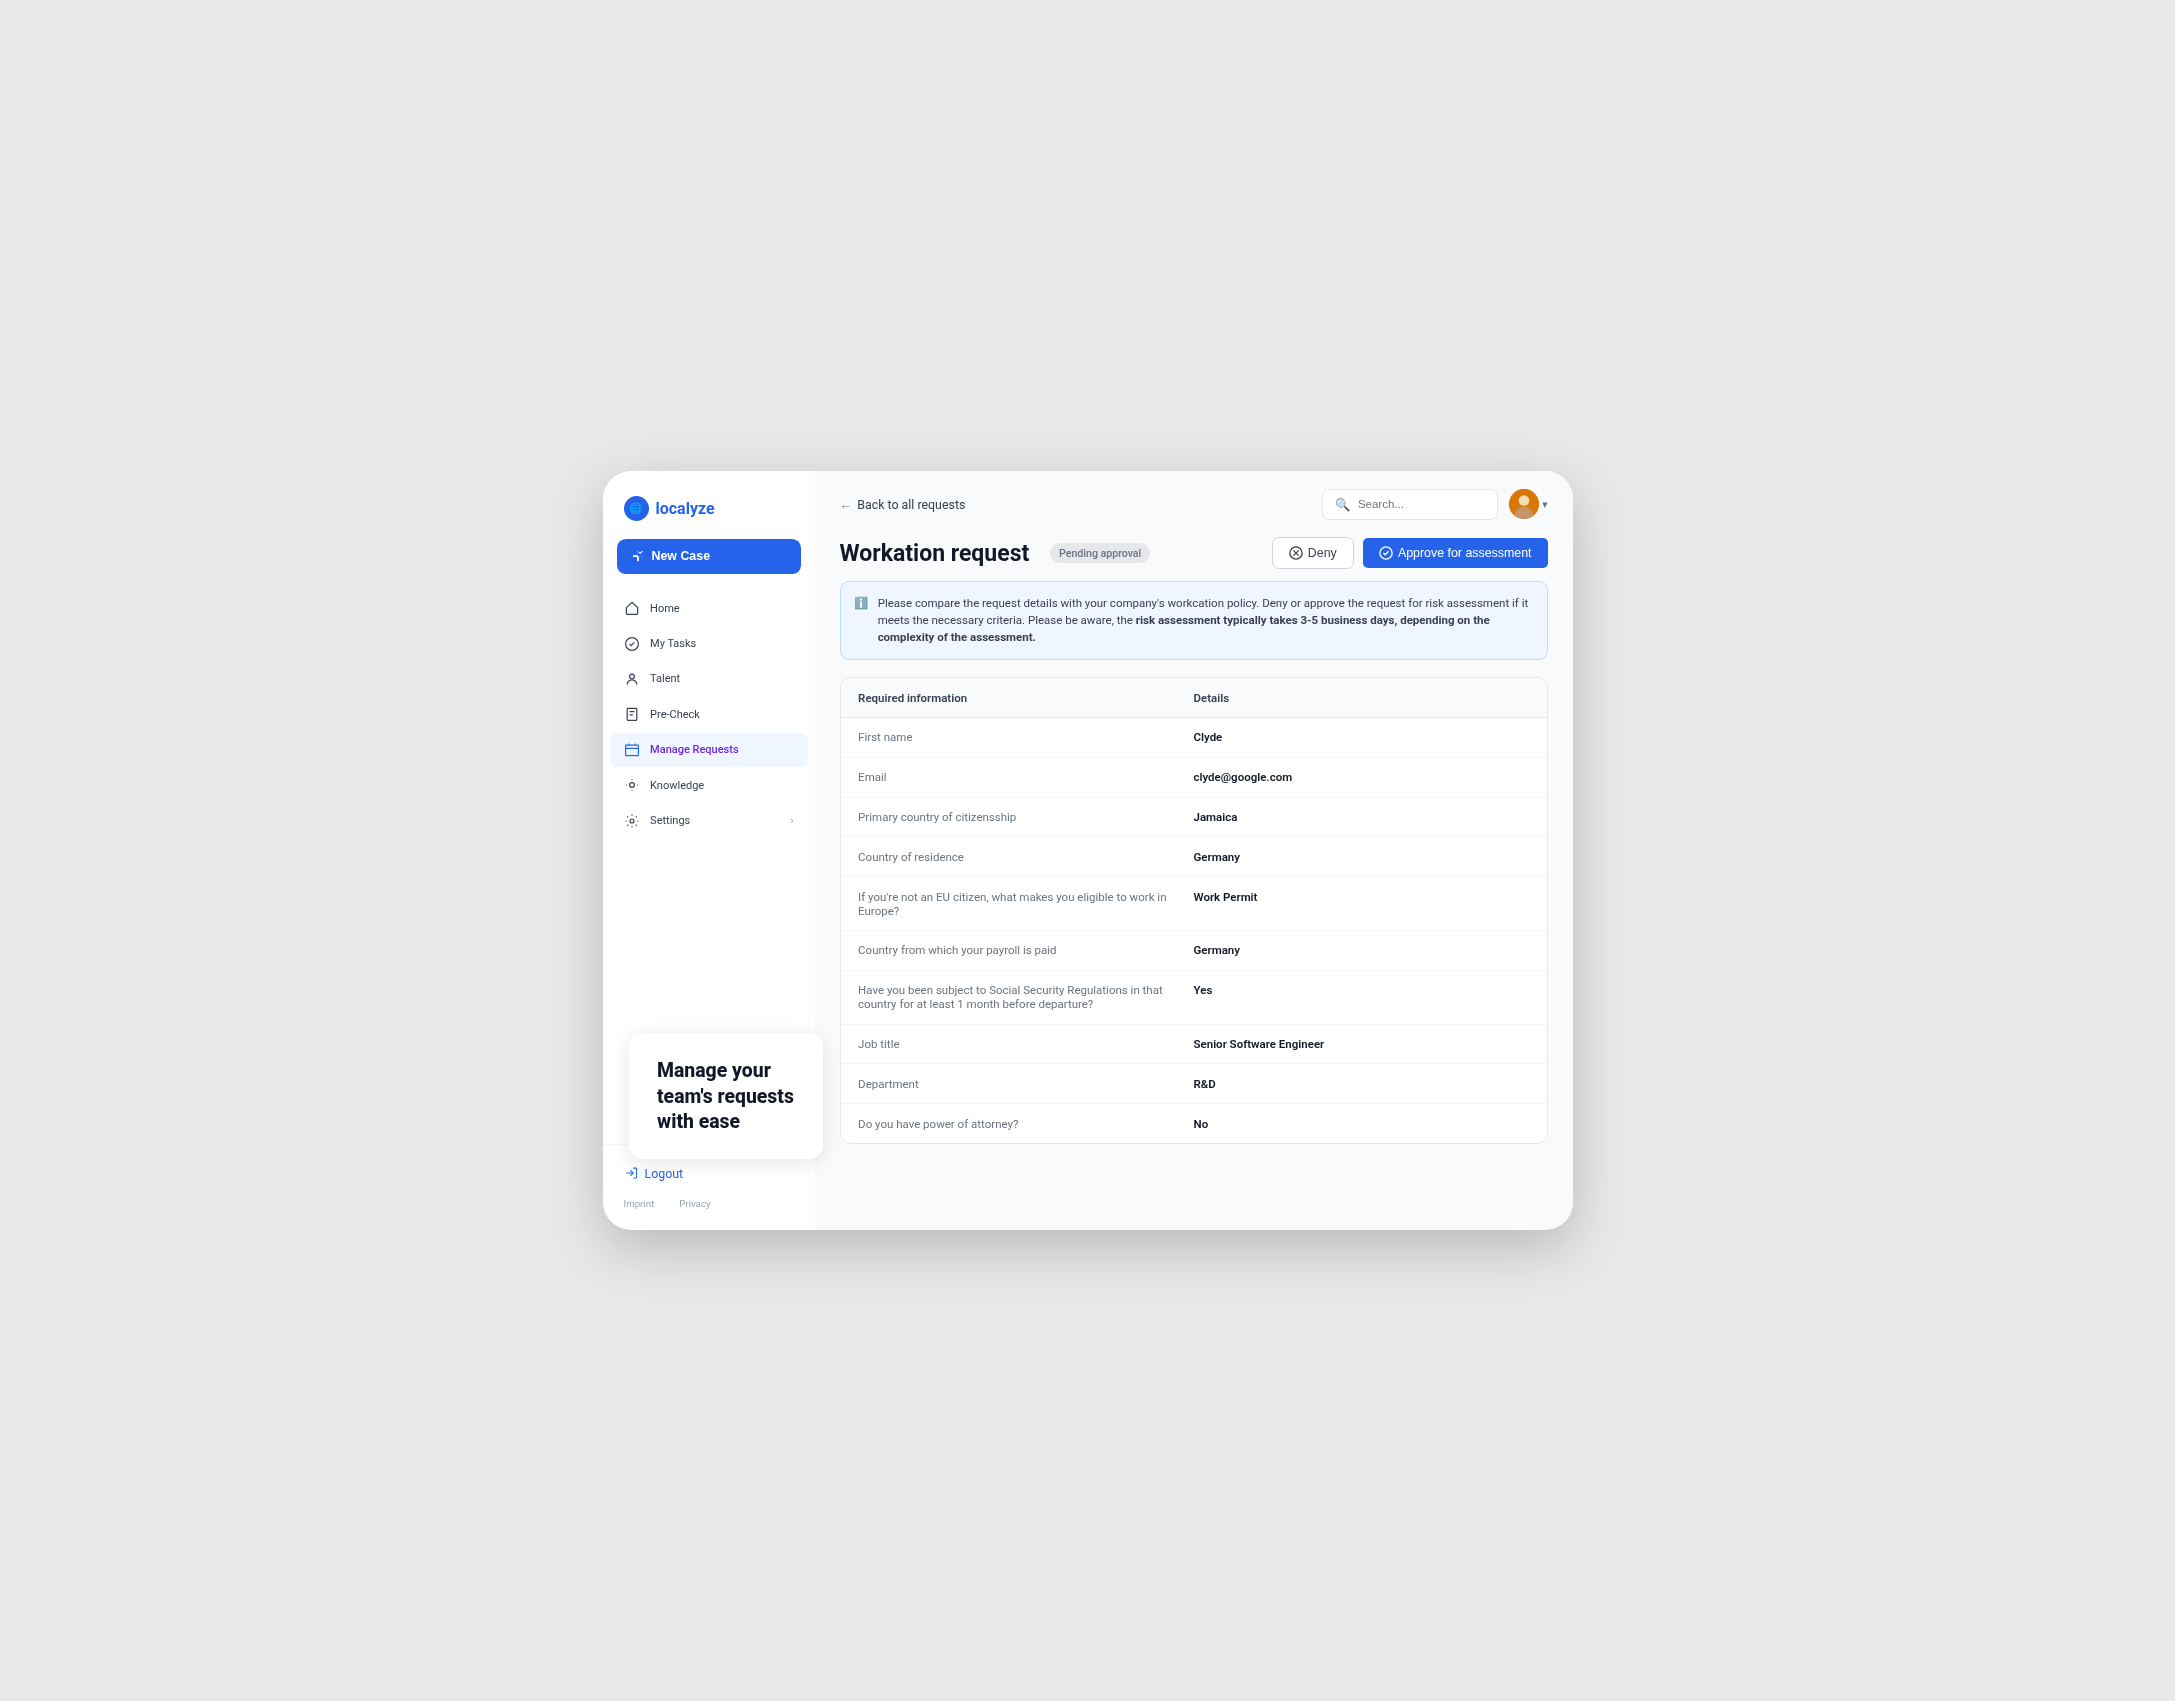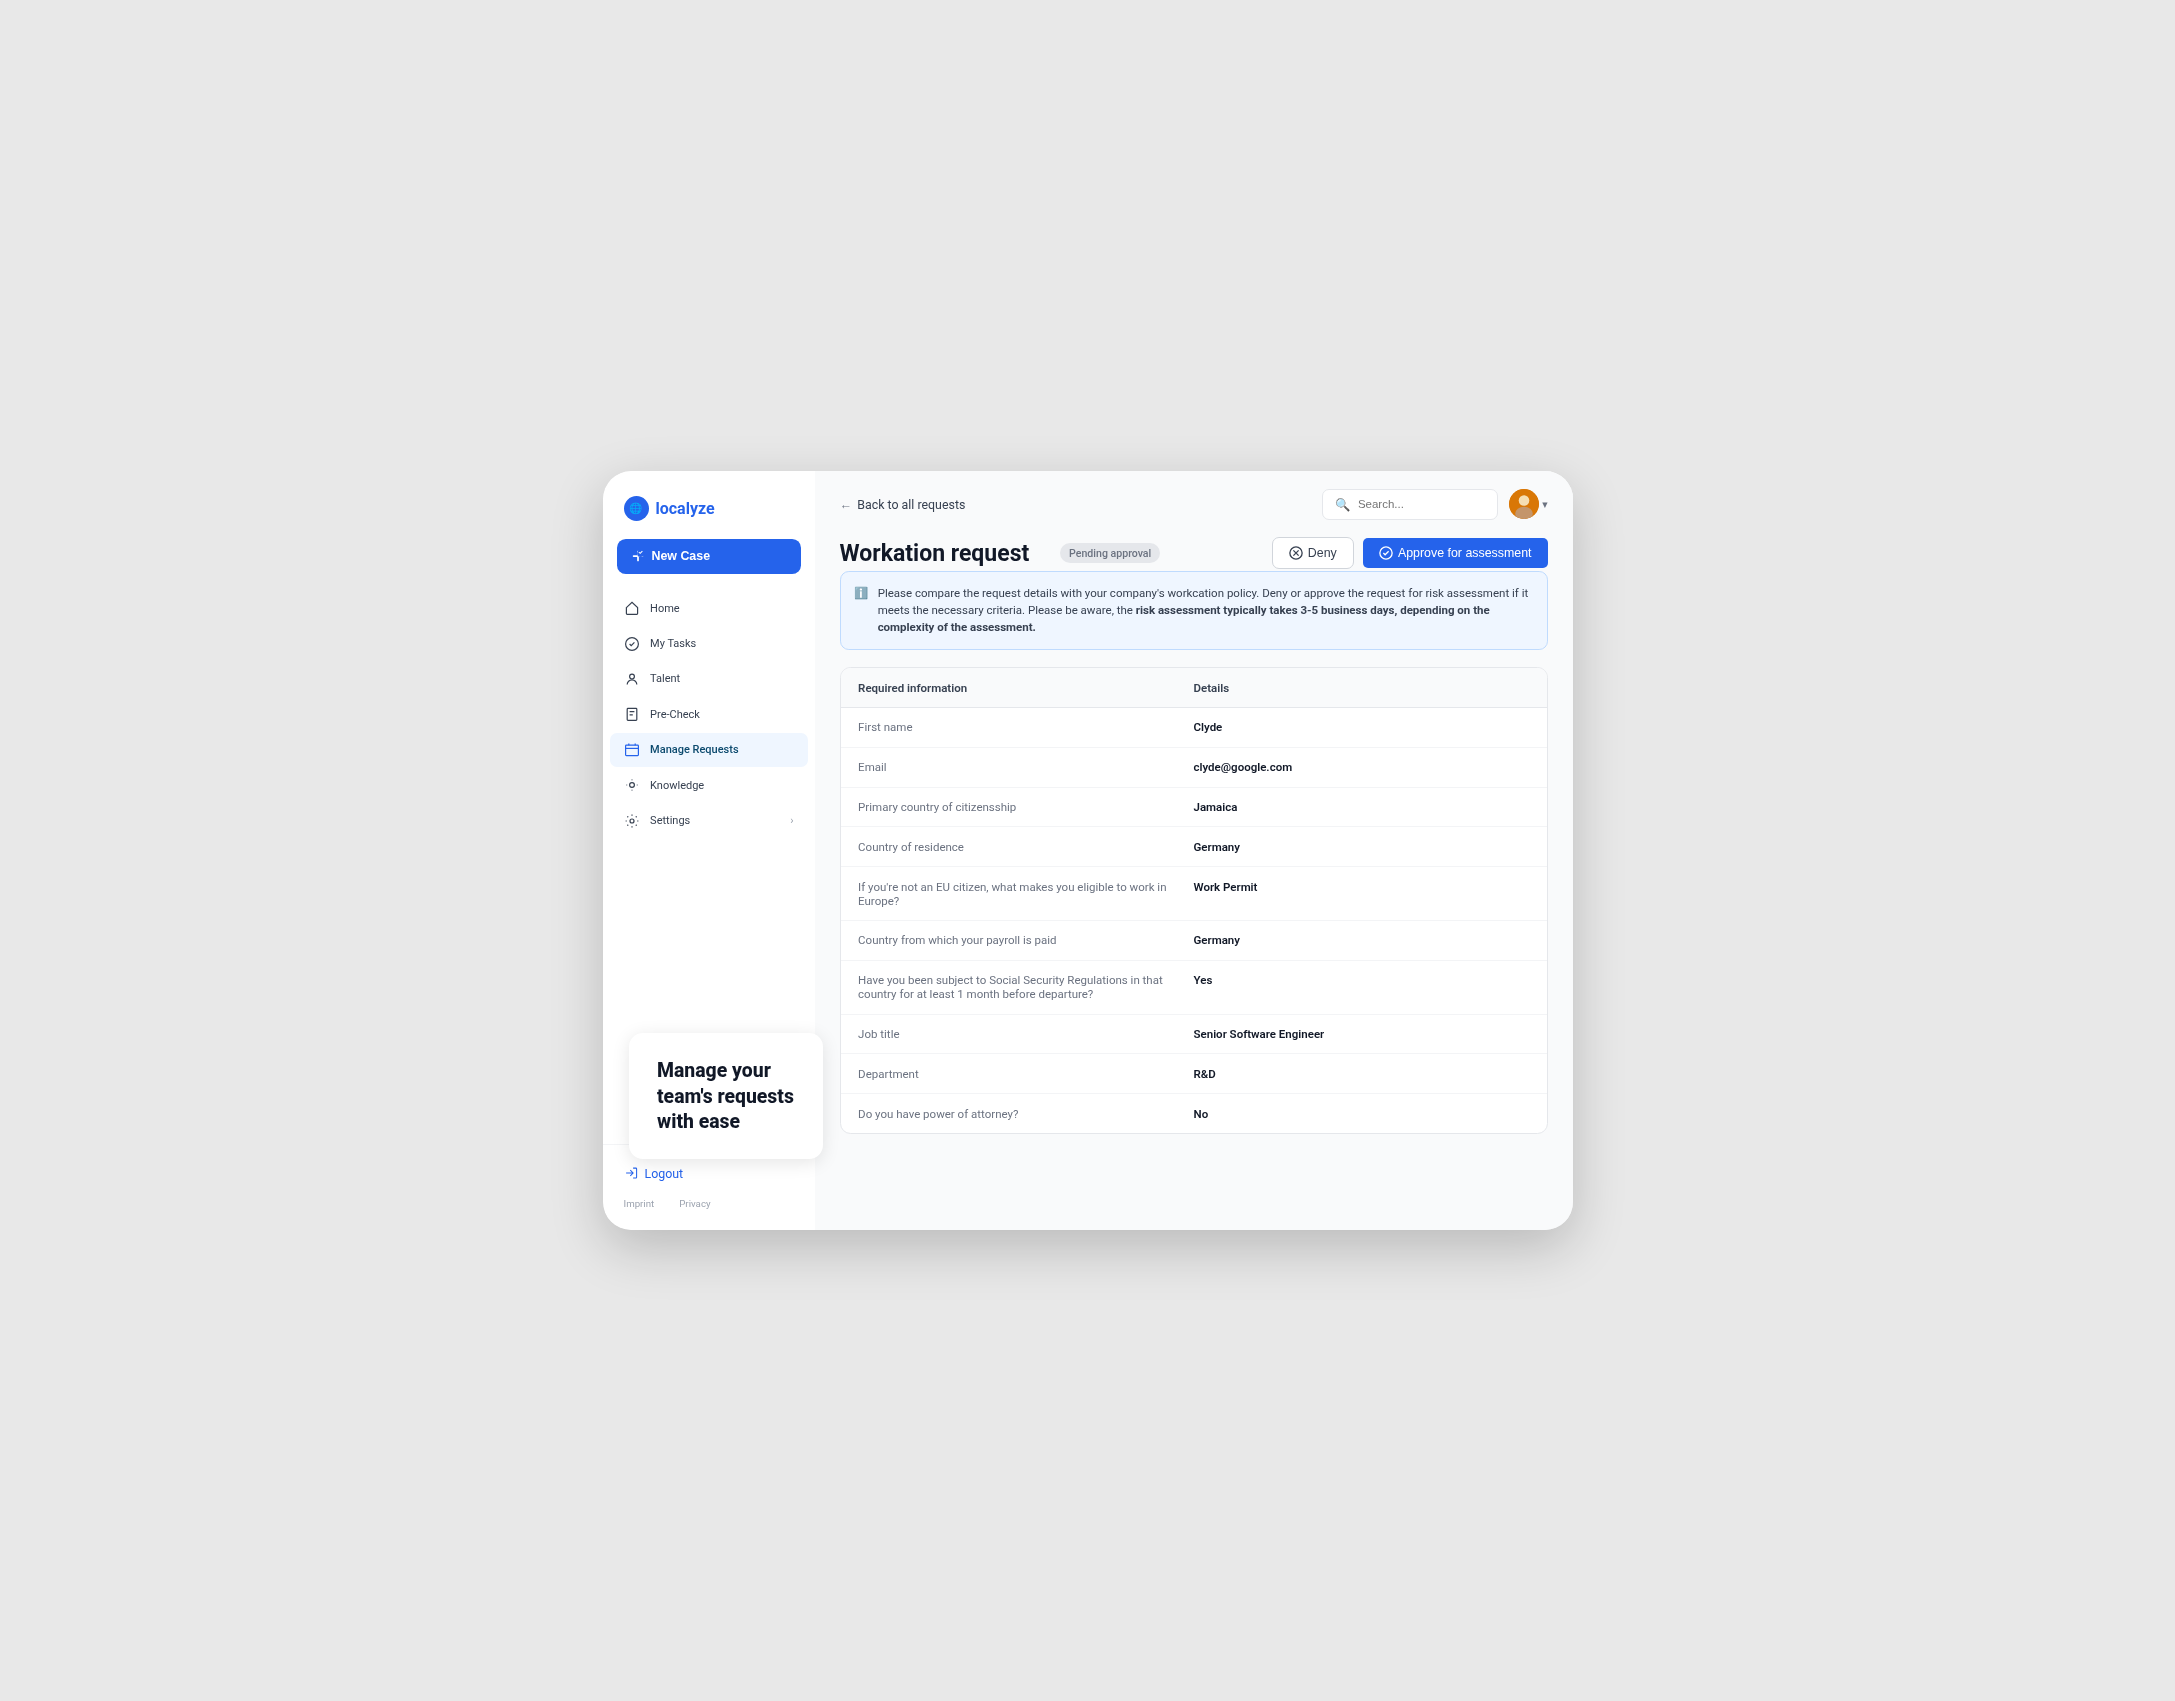--- a/index.html
+++ b/index.html
@@ -80,21 +80,21 @@
       padding: 8.8px 14px;
       border-radius: 7px;
       cursor: pointer;
       font-size: 11px;
       color: #374151;
       margin-bottom: 1.8px;
     }
 
     .nav-item.active {
       background: #eff6ff;
-      color: #0c4a6e;
+      color: #6d28d9;
       font-weight: 500;
     }
 
     .nav-item-icon {
       width: 16px;
       height: 16px;
       flex-shrink: 0;
     }
 
     .nav-item-chevron {
@@ -221,22 +221,22 @@
     
     .page-content {
       flex: 1;
       padding: 0 25px 25px;
       overflow-y: auto;
     }
 
     .page-title-row {
       display: flex;
       align-items: center;
-      gap: 31px;
-      margin-bottom: 2px;
+      gap: 21px;
+      margin-bottom: 12px;
     }
 
     .page-title {
       font-size: 23px;
       font-weight: 700;
       color: #111827;
     }
 
     .status-badge {
       background: #e5e7eb;

